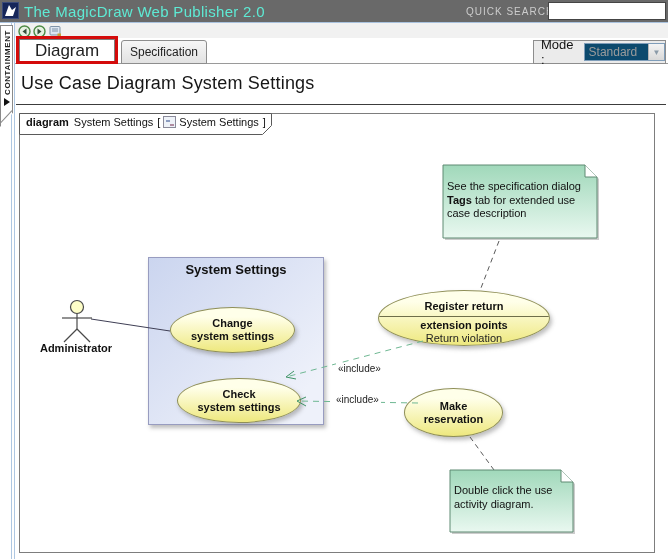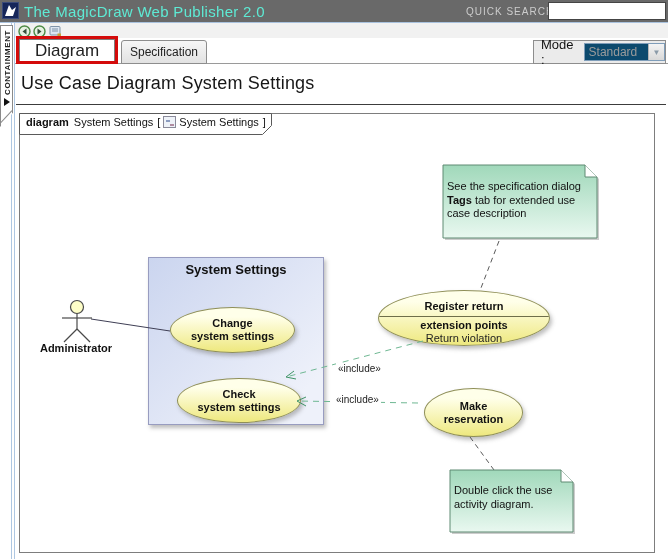--- a/index.html
+++ b/index.html
@@ -52,21 +52,21 @@
   .boundary { position:absolute; left:148px; top:257px; width:176px; height:168px; background:linear-gradient(135deg,#cbd5ef 0%,#eef1fa 85%);
       border:1px solid #989cc0; box-shadow:2px 3px 4px rgba(110,110,110,.45); z-index:1; cursor:pointer; }
   .boundary-title { position:absolute; left:148px; top:262px; width:176px; text-align:center; font-size:13px; font-weight:bold; color:#111; z-index:4; }
 
   .usecase { position:absolute; border-radius:50%; background:linear-gradient(#ffffe9 20%,#eee87e);
       border:1px solid #8f8f58; box-shadow:2px 3px 4px rgba(110,110,110,.45);
       display:flex; flex-direction:column; align-items:center; justify-content:center;
       font-size:11px; font-weight:bold; color:#111; line-height:13px; text-align:center; z-index:2; cursor:pointer; }
   .uc-change { left:170px; top:307px; width:125px; height:46px; }
   .uc-check  { left:177px; top:378px; width:124px; height:45px; }
-  .uc-make   { left:424px; top:388px; width:99px;  height:49px; }
+  .uc-make   { left:404px; top:388px; width:99px;  height:49px; }
   .uc-register { left:378px; top:290px; width:172px; height:56px; overflow:hidden; justify-content:flex-end; padding-top:5px; }
   .uc-register .uc-title { width:100%; border-bottom:1px solid #6e6e4a; padding-bottom:3px; }
   .uc-register .uc-section { margin-top:2px; }
   .uc-register .uc-point { font-weight:normal; color:#222; }
 
   .actor-label { position:absolute; left:36px; top:342px; width:80px; text-align:center; font-size:11px; font-weight:bold; color:#111; z-index:4; }
 
   .include-label { position:absolute; font-size:10px; color:#222; background:#fff; padding:0 2px; z-index:4; }
   .inc1 { left:336px; top:363px; }
   .inc2 { left:334px; top:394px; }

